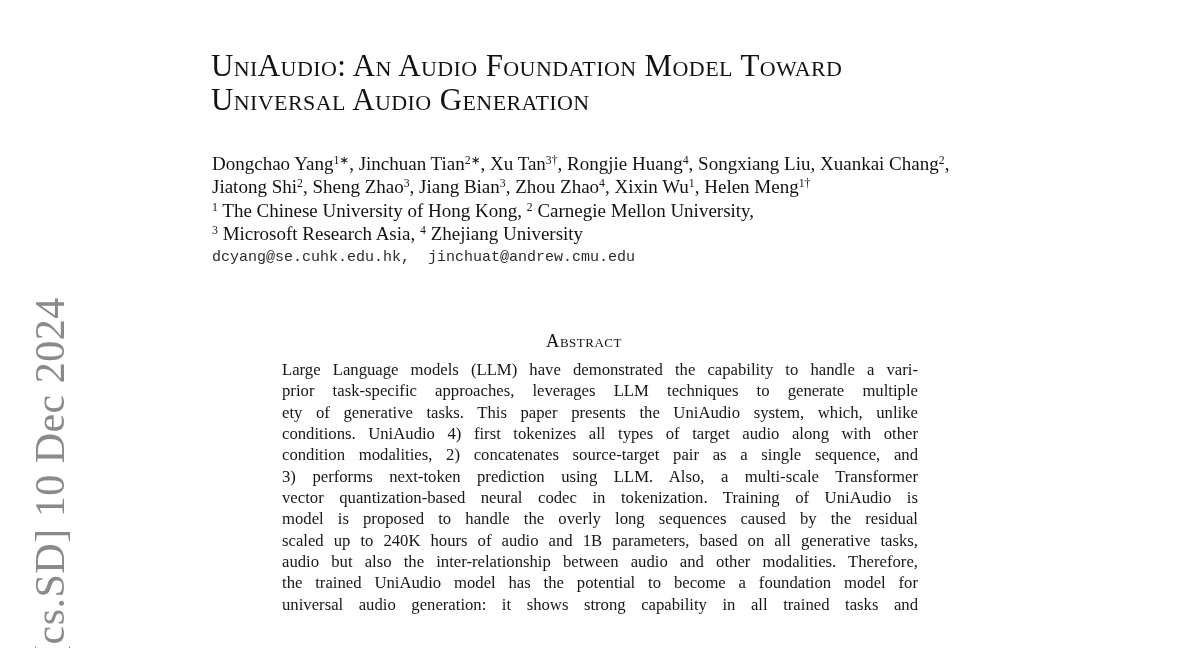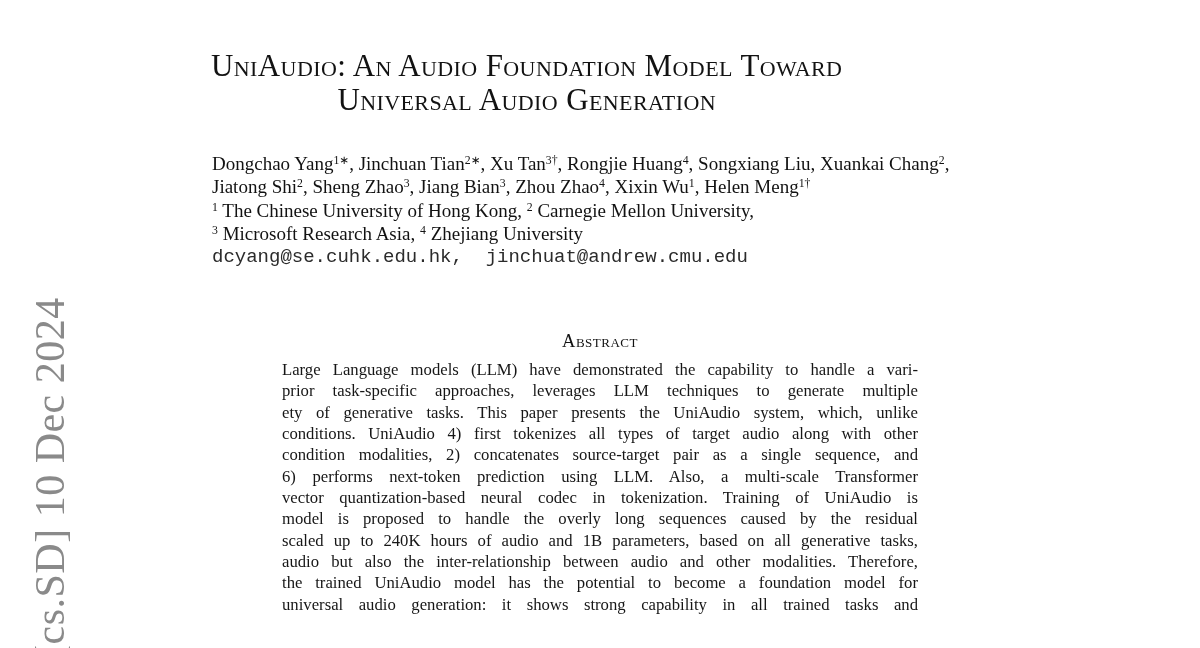--- a/index.html
+++ b/index.html
@@ -35,21 +35,21 @@
     left: 211px;
     top: 49px;
     font-size: 31px;
     font-weight: normal;
     line-height: 34px;
     font-variant: small-caps;
     letter-spacing: 0.4px;
     color: #121212;
     white-space: nowrap;
   }
-  .title-line { display: block; text-align: center; }
+  .title-line { display: block; }
 
   
   .byline {
     position: absolute;
     left: 212px;
     top: 152px;
     font-size: 19px;
     line-height: 23.3px;
     white-space: nowrap;
     color: #121212;
@@ -57,31 +57,31 @@
   .author-line { font-weight: normal; }
   .affil-line { font-weight: normal; }
   .sup {
     font-size: 0.62em;
     line-height: 0;
     vertical-align: 0.48em;
     letter-spacing: 0;
   }
   .email-line {
     font-family: "Liberation Mono", monospace;
-    font-size: 19px;
+    font-size: 15px;
     letter-spacing: 0;
     color: #2b2b2b;
     white-space: pre;
     padding-top: 1px;
   }
 
   
   .abstract-heading {
     position: absolute;
-    left: 282px;
+    left: 266px;
     top: 331px;
     width: 636px;
     text-align: center;
     font-size: 18.5px;
     font-variant: small-caps;
     letter-spacing: 0.5px;
     color: #121212;
   }
   .abstract-body {
     position: absolute;
@@ -126,21 +126,21 @@
   </div>
 
   <div class="abstract-heading">Abstract</div>
 
   <div class="abstract-body">
       <div class="abs-line">Large Language models (LLM) have demonstrated the capability to handle a vari-</div>
       <div class="abs-line">prior task-specific approaches, leverages LLM techniques to generate multiple</div>
       <div class="abs-line">ety of generative tasks. This paper presents the UniAudio system, which, unlike</div>
       <div class="abs-line">conditions. UniAudio 4) first tokenizes all types of target audio along with other</div>
       <div class="abs-line">condition modalities, 2) concatenates source-target pair as a single sequence, and</div>
-      <div class="abs-line">6) performs next-token prediction using LLM. Also, a multi-scale Transformer</div>
+      <div class="abs-line">3) performs next-token prediction using LLM. Also, a multi-scale Transformer</div>
       <div class="abs-line">vector quantization-based neural codec in tokenization. Training of UniAudio is</div>
       <div class="abs-line">model is proposed to handle the overly long sequences caused by the residual</div>
       <div class="abs-line">scaled up to 240K hours of audio and 1B parameters, based on all generative tasks,</div>
       <div class="abs-line">audio but also the inter-relationship between audio and other modalities. Therefore,</div>
       <div class="abs-line">the trained UniAudio model has the potential to become a foundation model for</div>
       <div class="abs-line">universal audio generation: it shows strong capability in all trained tasks and</div>
     </div>
 
 </div>
 

